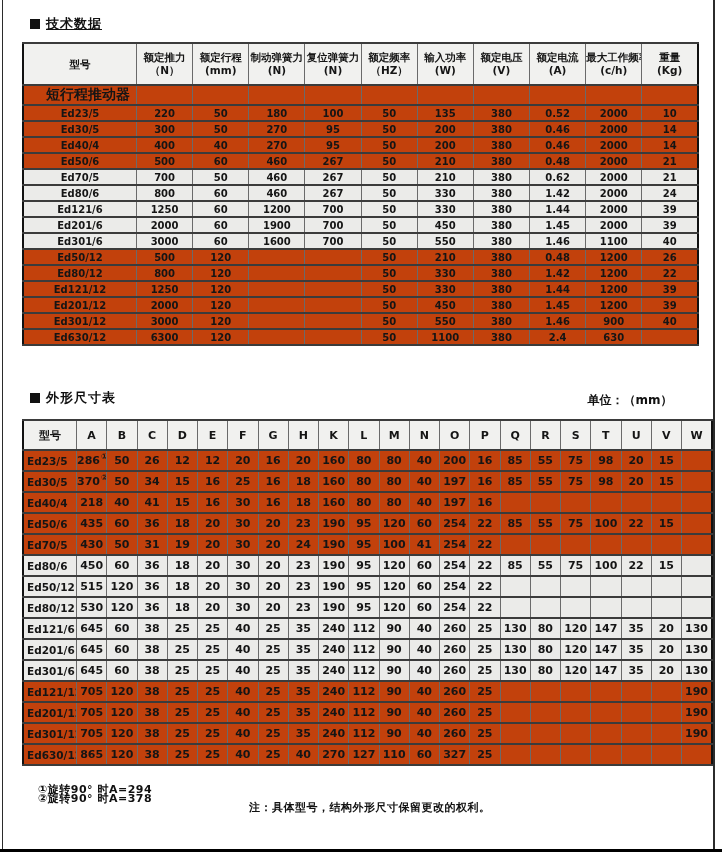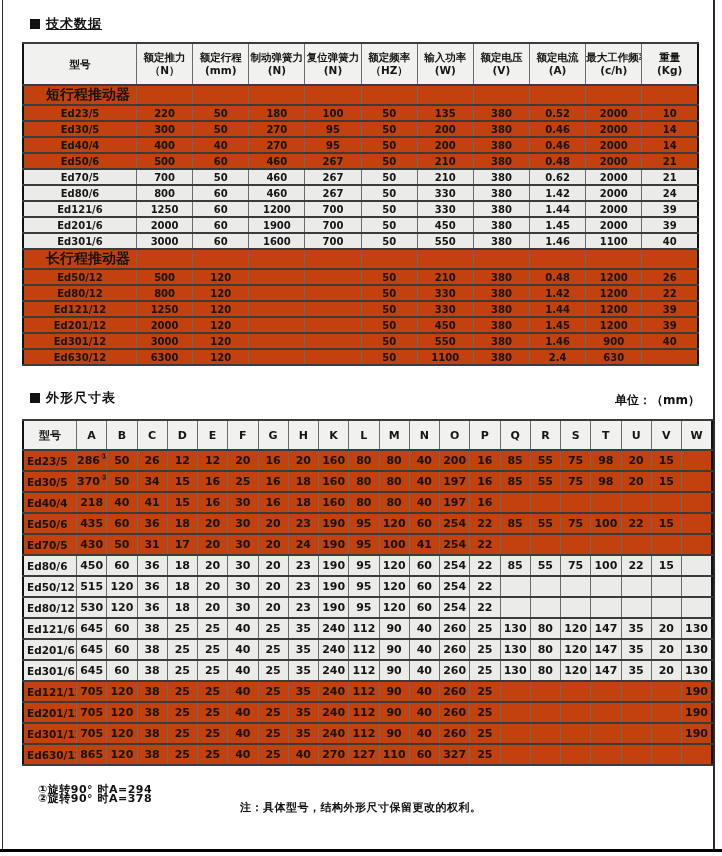--- a/index.html
+++ b/index.html
@@ -22,21 +22,21 @@
     display:flex; align-items:center; gap:6px;
     letter-spacing:1px;
   }
   .sq { display:inline-block; width:10px; height:10px; background:#111; }
 
   #title1 { top:15px;text-decoration:underline; }
   #title2 { top:389px;justify-content:center; }
 
   #unit-note {
     position:absolute; top:392px; left:560px; width:140px;
-    text-align:right; font-size:12px; font-weight:bold; color:#111;
+    text-align:center; font-size:12px; font-weight:bold; color:#111;
   }
 
   table { border-collapse:collapse; table-layout:fixed; background:#c2410c; }
   th, td {
     border-left:1px solid #6a6a6a; border-right:1px solid #6a6a6a;
     border-top:2px solid #3b3b3b; border-bottom:2px solid #3b3b3b;
     text-align:center; padding:0; overflow:hidden; white-space:nowrap;
     font-weight:bold; color:#151515;
   }
   th { background:#f1f1ef; }
@@ -65,21 +65,21 @@
 
   .hu { font-weight:bold; }
 
   .footnote {
     position:absolute; font-size:11px; font-weight:bold; color:#111;
     letter-spacing:0.5px;
     text-align:right;
   }
   #fn1 { left:38px; top:782px; }
   #fn2 { left:38px; top:791px; }
-  #fn3 { left:240px; top:800px; }
+  #fn3 { left:249px; top:800px; }
 </style>
 </head>
 <body>
 
 <div class="frame-line" id="frame-left"></div>
 <div class="frame-line" id="frame-right"></div>
 <div class="frame-line" id="frame-bottom"></div>
 
 <div class="section-title" id="title1">
   <span class="sq"></span>
@@ -257,33 +257,20 @@
         <td>3000</td>
         <td>60</td>
         <td>1600</td>
         <td>700</td>
         <td>50</td>
         <td>550</td>
         <td>380</td>
         <td>1.46</td>
         <td>1100</td>
         <td>40</td>
-      </tr>
-      <tr>
-        <td class="section-label">长行程推动器</td>
-        <td></td>
-        <td></td>
-        <td></td>
-        <td></td>
-        <td></td>
-        <td></td>
-        <td></td>
-        <td></td>
-        <td></td>
-        <td></td>
       </tr>
       <tr>
         <td>Ed50/12</td>
         <td>500</td>
         <td>120</td>
         <td></td>
         <td></td>
         <td>50</td>
         <td>210</td>
         <td>380</td>
@@ -488,21 +475,21 @@
         <td>100</td>
         <td>22</td>
         <td>15</td>
         <td></td>
       </tr>
       <tr>
         <td class="model-cell">Ed70/5</td>
         <td>430</td>
         <td>50</td>
         <td>31</td>
-        <td>17</td>
+        <td>19</td>
         <td>20</td>
         <td>30</td>
         <td>20</td>
         <td>24</td>
         <td>190</td>
         <td>95</td>
         <td>100</td>
         <td>41</td>
         <td>254</td>
         <td>22</td>

